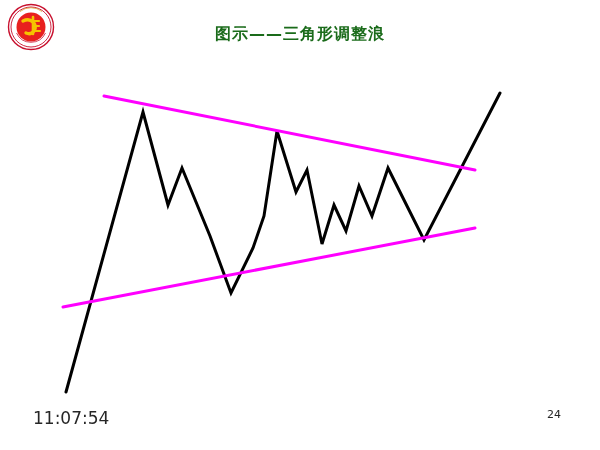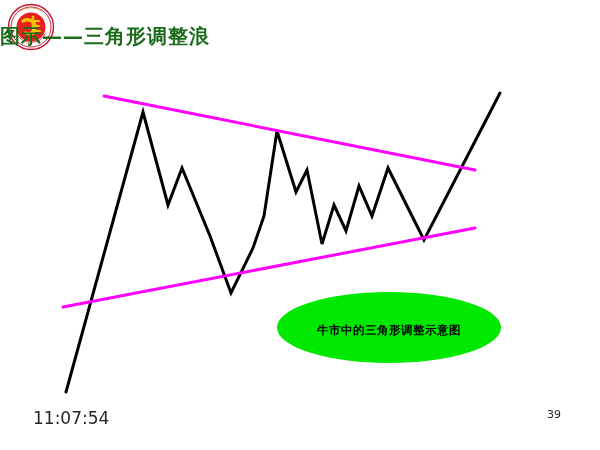--- a/index.html
+++ b/index.html
@@ -25,23 +25,23 @@
     top: 3px;
     width: 48px;
     height: 48px;
   }
   
   #slide-title {
     position: absolute;
     left: 0;
     top: 24px;
     width: 600px;
-    text-align: left;
+    text-align: center;
     font-family: "DejaVu Sans", "Liberation Sans", sans-serif;
-    font-size: 20px;
+    font-size: 16px;
     font-weight: bold;
     letter-spacing: 1px;
     color: #1a6b1a;
     white-space: nowrap;
     line-height: 1.2;
   }
   
   #figure {
     position: absolute;
     left: 0;
@@ -113,20 +113,17 @@
   </div>
 
   <div id="slide-title" style="color: rgb(26, 107, 26);">图示——三角形调整浪</div>
 
   <svg id="figure" viewBox="0 0 600 450">
     <polyline id="price-zigzag" fill="none" stroke="#000000" stroke-width="3" stroke-linejoin="miter" stroke-linecap="round" points="66,392 143,112 168,205 182,168 210,236 231,293 253,248 264,216 277,131 296,192 307,170 322,244 334,205 346,231 359,186 372,216 388,168 404,200 424,240 500,93"></polyline>
     <line id="upper-trendline" stroke="#ff00ff" stroke-width="3" stroke-linecap="round" x1="104" y1="96" x2="475" y2="170"></line>
     <line id="lower-trendline" stroke="#ff00ff" stroke-width="3" stroke-linecap="round" x1="63" y1="307" x2="475" y2="228"></line>
   </svg>
 
-  <div id="callout" style="background: rgb(0, 232, 0);">
-    <span id="callout-label" style="color: rgb(0, 0, 0);">牛市中的三角形调整示意图</span>
-  </div>
 
   <div id="footer-time">11:07:54</div>
-  <div id="footer-page">39</div>
+  <div id="footer-page">24</div>
 
 </div>
 
 </body></html>

